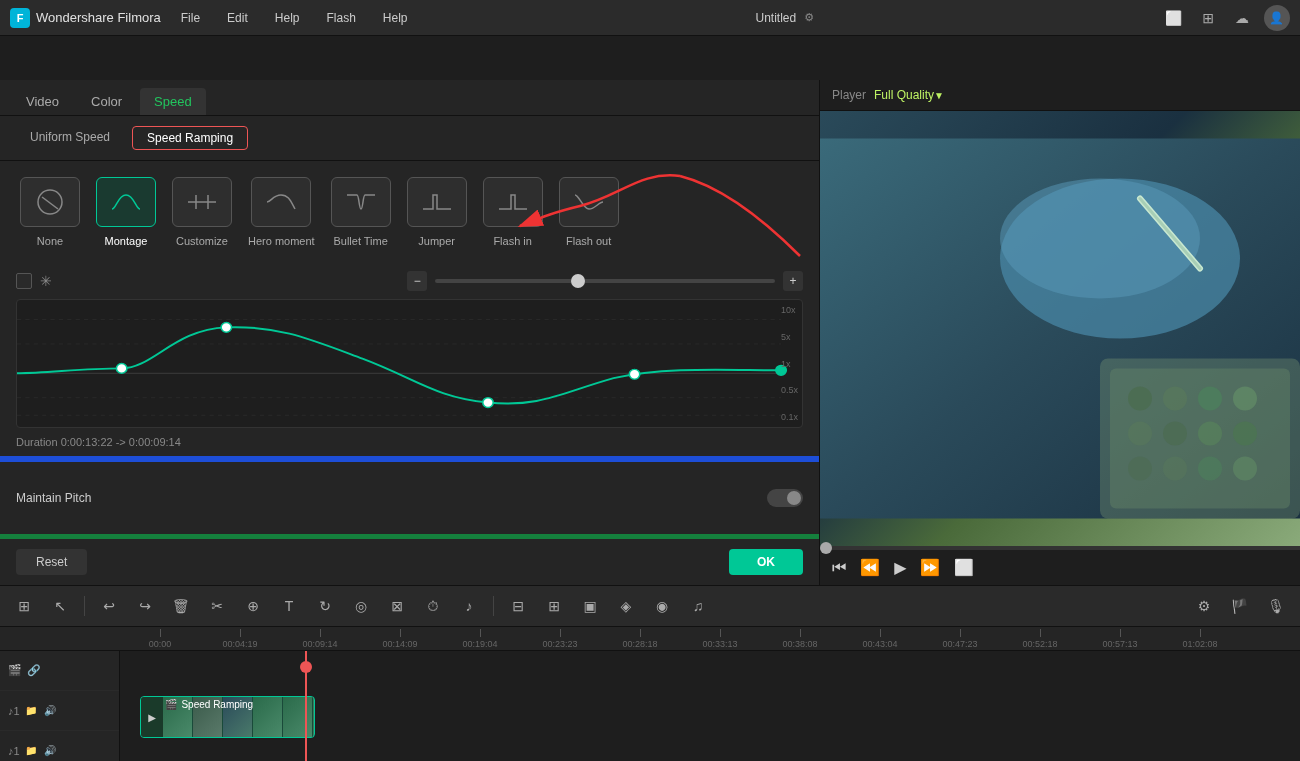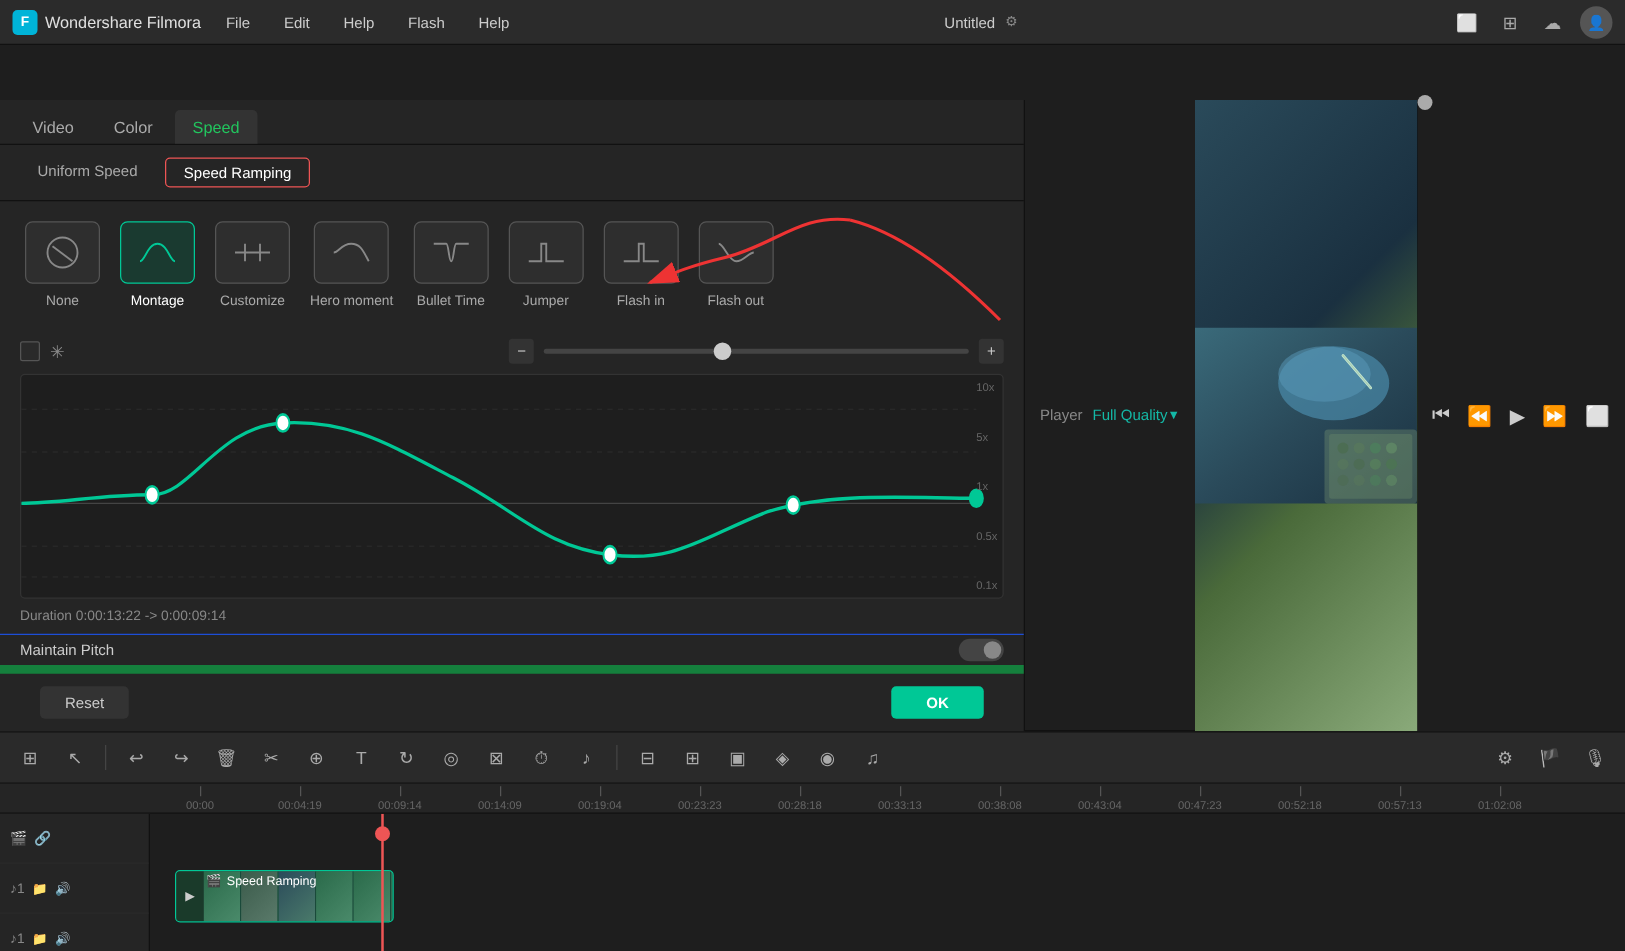--- a/index.html
+++ b/index.html
@@ -177,22 +177,22 @@
     #duration-text {
       padding: 8px 16px;
       color: #888;
       font-size: 11px;
     }
 
     
     #maintain-pitch {
       display: flex;
       align-items: center;
-      padding: 3px 16px;
-      border-top: 1px solid #1d4ed8;
+      padding: 27px 16px;
+      border-top: 6px solid #1d4ed8;
       justify-content: space-between;
     }
     .toggle-switch {
       width: 36px; height: 18px;
       background: #444;
       border-radius: 9px;
       position: relative;
       cursor: pointer;
     }
     .toggle-switch .toggle-knob {
@@ -201,22 +201,22 @@
       width: 14px; height: 14px;
       background: #888;
       border-radius: 50%;
     }
 
     
     #panel-bottom {
       display: flex;
       justify-content: space-between;
       align-items: flex-end;
-      padding: 10px 32px;
-      border-top: 7px solid #15803d;
+      padding: 10px 16px;
+      border-top: 5px solid #15803d;
     }
     .btn-reset {
       padding: 6px 20px;
       background: #333;
       border: none;
       border-radius: 4px;
       color: #ccc;
       cursor: pointer;
       font-size: 12px;
     }
@@ -229,35 +229,35 @@
       cursor: pointer;
       font-size: 12px;
       font-weight: bold;
     }
 
     
     #right-panel {
       flex: 1;
       background: #1e1e1e;
       display: flex;
-      flex-direction: row;
+      flex-direction: column;
     }
     #player-header {
       display: flex;
       align-items: center;
       padding: 8px 12px;
       gap: 8px;
       border-bottom: 1px solid #111;
     }
     #player-header .player-label {
       color: #888; font-size: 12px;
     }
     #player-header .quality-select {
       display: flex; align-items: center; gap: 0; cursor: pointer;
-      color: #14b8a6; font-size: 12px;
+      color: #bef264; font-size: 12px;
     }
     #player-video {
       flex: 1;
       background: #000;
       position: relative;
       overflow: hidden;
     }
     #player-video .video-bg {
       width: 100%; height: 100%;
       background: linear-gradient(135deg, #2a4a5a 0%, #1a3040 40%, #4a6a3a 60%, #6a8a5a 80%, #8aaa7a 100%);

